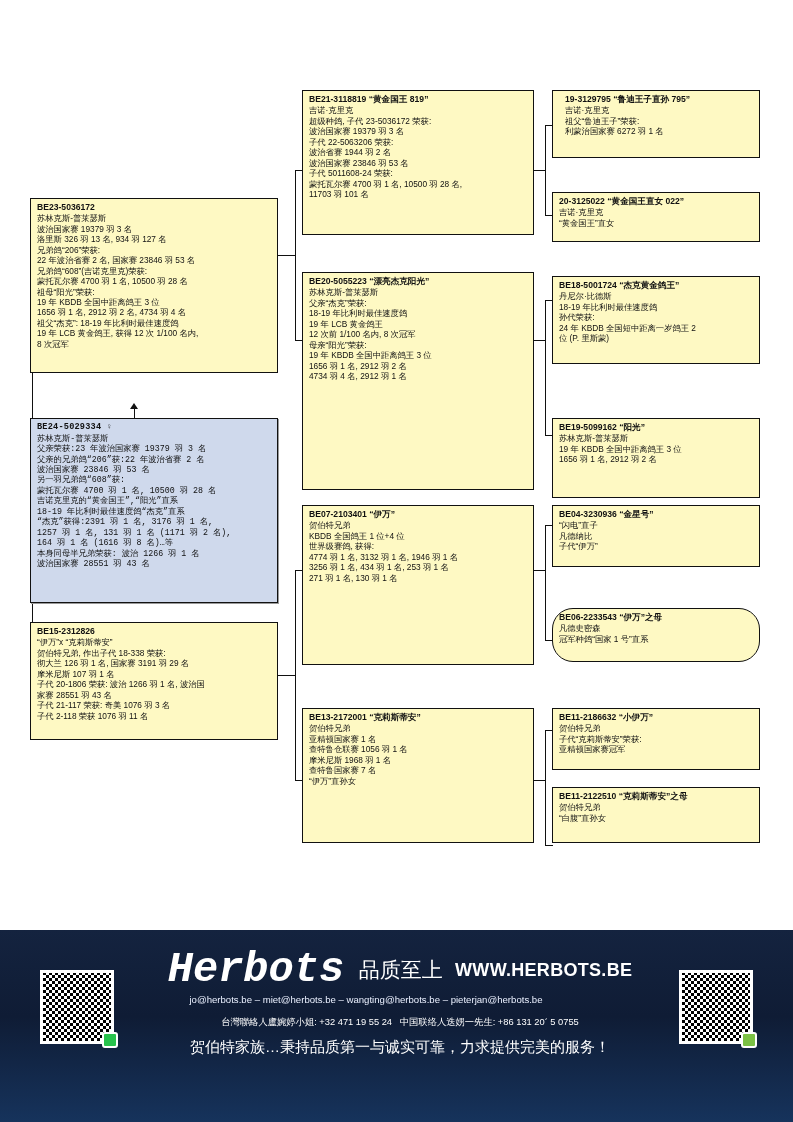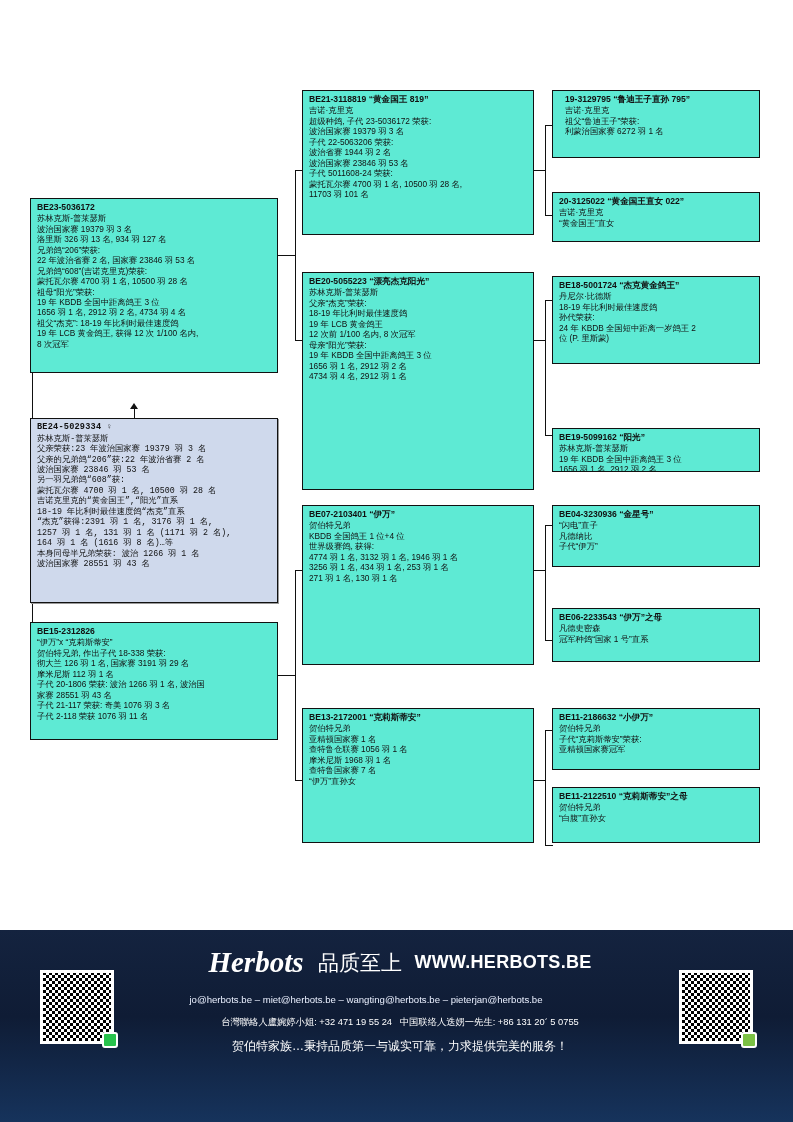--- a/index.html
+++ b/index.html
@@ -20,21 +20,21 @@
     width: 793px; height: 1122px;
   }
   .pedigree {
     position: absolute;
     left: 0; top: 0;
     width: 793px; height: 930px;
   }
   .box {
     position: absolute;
     border: 1px solid #111;
-    background: #5eead4;
+    background: #fef9c3;
     padding: 3px 5px 3px 6px;
     font-size: 8.3px;
     line-height: 1.26;
     overflow: hidden;
   }
   .box .ring {
     font-weight: bold;
     font-size: 8.6px;
     margin-bottom: 0.5px;
     white-space: nowrap;
@@ -97,24 +97,24 @@
     border: 2px solid #fff;
   }
   .qr-badge.wechat { background: #7bc144; }
   .brand {
     position: absolute;
     left: 130px; top: 16px;
     width: 540px;
     text-align: center;
   }
   .brand .logo {
-    font-family: Liberation Serif, serif;
+    font-family: Liberation Mono, monospace;
     font-style: italic;
     font-weight: bold;
-    font-size: 29px;
+    font-size: 42px;
     letter-spacing: 0px;
     display: inline-block;
     vertical-align: middle;
   }
   .brand .cn {
     display: inline-block;
     font-size: 21px;
     vertical-align: middle;
     margin: 0 8px 0 10px;
     font-weight: normal;
@@ -140,21 +140,21 @@
     width: 580px;
     text-align: center;
     font-size: 9.3px;
     color: #ffffff;
   }
   .slogan {
     position: absolute;
     left: 90px; top: 108px;
     width: 620px;
     text-align: center;
-    font-size: 12px;
+    font-size: 15px;
     color: #ffffff;
   }
   .divider-line {
     position: absolute;
     left: 0; top: 930px; width: 793px; height: 2px;
     background: #0a1426;
   }
 </style>
 </head>
 <body>
@@ -235,21 +235,21 @@
       <div class="line">164 羽 1 名 (1616 羽 8 名)…等</div>
       <div class="line">本身同母半兄弟荣获: 波治 1266 羽 1 名</div>
       <div class="line">波治国家赛 28551 羽 43 名</div>
     </div>
 
     <div class="box" style="left:30px; top:622px; width:248px; height:118px;">
       <div class="ring">BE15-2312826</div>
       <div class="line">“伊万”x “克莉斯蒂安”</div>
       <div class="line">贺伯特兄弟, 作出子代 18-338 荣获:</div>
       <div class="line">彻大兰 126 羽 1 名, 国家赛 3191 羽 29 名</div>
-      <div class="line">摩米尼斯 112 羽 1 名</div>
+      <div class="line">摩米尼斯 107 羽 1 名</div>
       <div class="line">子代 20-1806 荣获: 波治 1266 羽 1 名, 波治国</div>
       <div class="line">家赛 28551 羽 43 名</div>
       <div class="line">子代 21-117 荣获: 奇美 1076 羽 3 名</div>
       <div class="line">子代 2-118 荣获 1076 羽 11 名</div>
     </div>
 
     <div class="box" style="left:302px; top:90px; width:232px; height:145px;">
       <div class="ring">BE21-3118819  “黄金国王 819”</div>
       <div class="line">吉诺·克里克</div>
       <div class="line">超级种鸽, 子代 23-5036172 荣获:</div>
@@ -310,35 +310,35 @@
 
     <div class="box" style="left:552px; top:276px; width:208px; height:88px;">
       <div class="ring">BE18-5001724  “杰克黄金鸽王”</div>
       <div class="line">丹尼尔·比德斯</div>
       <div class="line">18-19 年比利时最佳速度鸽</div>
       <div class="line">孙代荣获:</div>
       <div class="line">24 年 KBDB 全国短中距离一岁鸽王 2</div>
       <div class="line">位 (P. 里斯蒙)</div>
     </div>
 
-    <div class="box" style="left:552px; top:428px; width:208px; height:44px;">
+    <div class="box" style="left:552px; top:418px; width:208px; height:80px;">
       <div class="ring">BE19-5099162  “阳光”</div>
       <div class="line">苏林克斯-普莱瑟斯</div>
       <div class="line">19 年 KBDB 全国中距离鸽王 3 位</div>
       <div class="line">1656 羽 1 名, 2912 羽 2 名</div>
     </div>
 
     <div class="box" style="left:552px; top:505px; width:208px; height:62px;">
       <div class="ring">BE04-3230936  “金星号”</div>
       <div class="line">“闪电”直子</div>
       <div class="line">凡德纳比</div>
       <div class="line">子代“伊万”</div>
     </div>
 
-    <div class="box" style="left:552px; top:608px; width:208px; height:54px;">
+    <div class="box" style="left:552px; top:608px; width:208px; height:54px;border-radius:21px;">
       <div class="ring">BE06-2233543  “伊万”之母</div>
       <div class="line">凡德史密森</div>
       <div class="line">冠军种鸽“国家 1 号”直系</div>
     </div>
 
     <div class="box" style="left:552px; top:708px; width:208px; height:62px;">
       <div class="ring">BE11-2186632  “小伊万”</div>
       <div class="line">贺伯特兄弟</div>
       <div class="line">子代“克莉斯蒂安”荣获:</div>
       <div class="line">亚精顿国家赛冠军</div>

